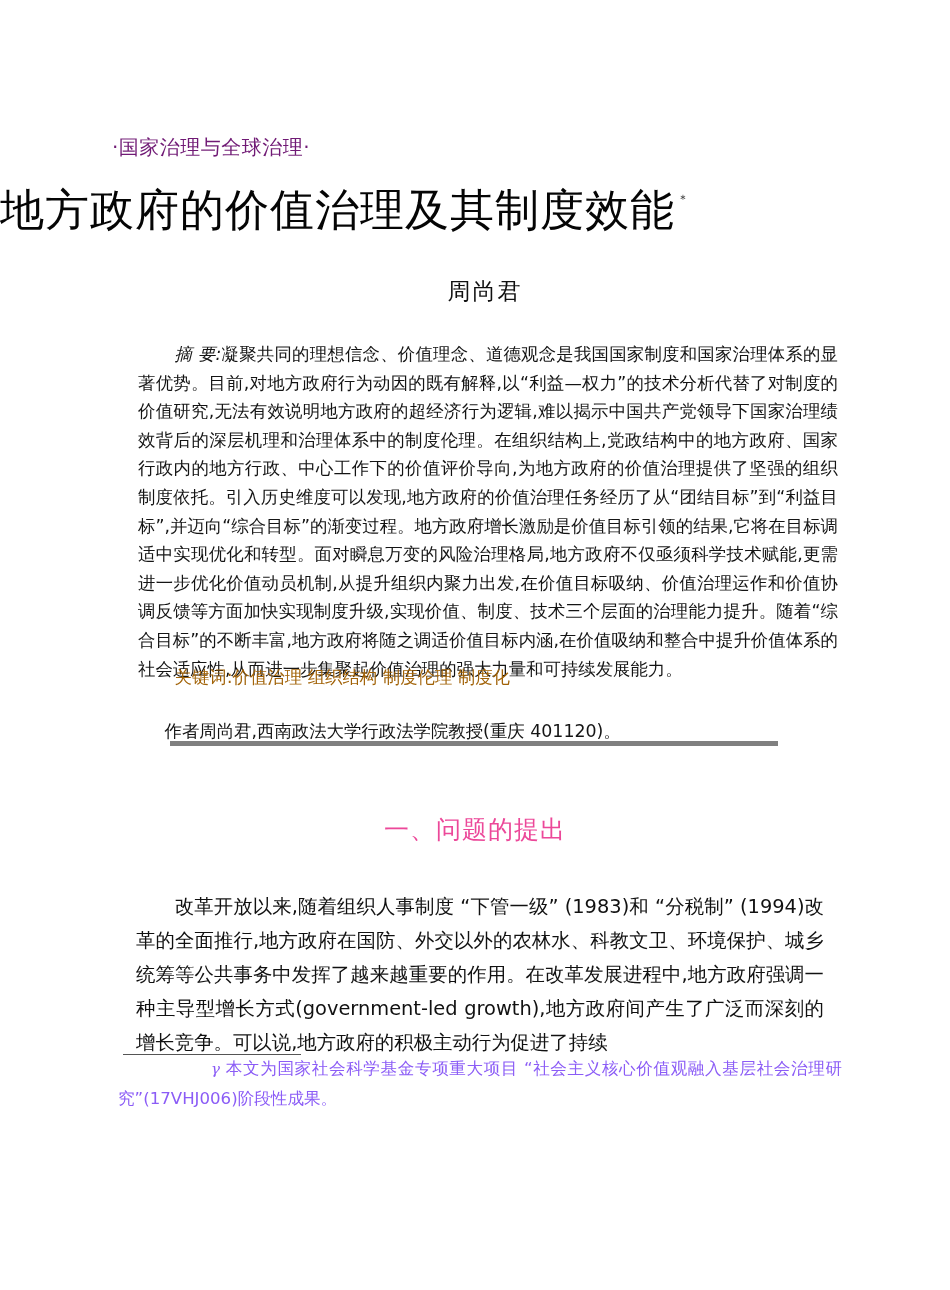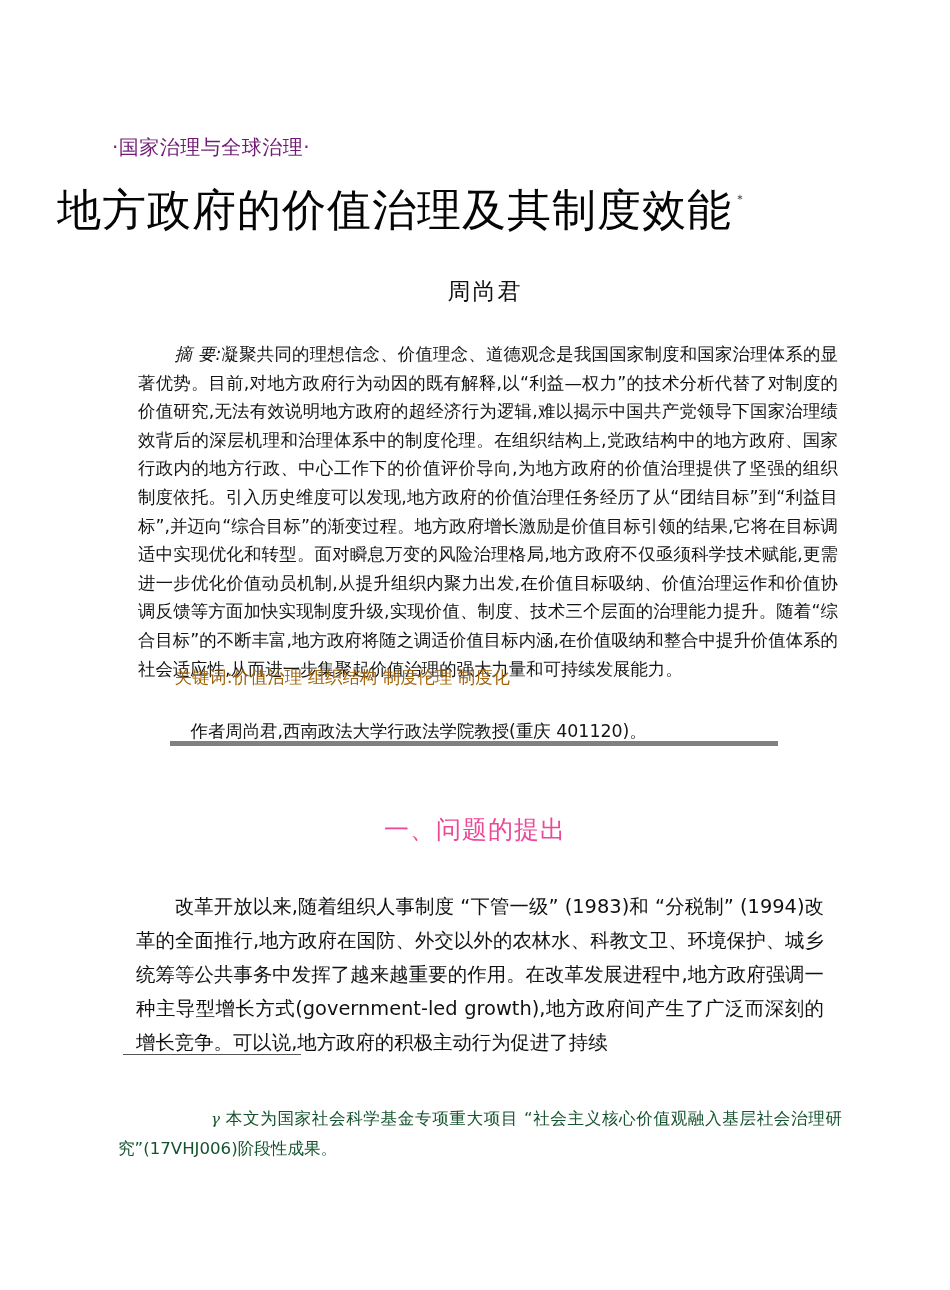--- a/index.html
+++ b/index.html
@@ -29,24 +29,23 @@
     top: 134px;
     font-size: 20px;
     letter-spacing: 0.5px;
     color: #701a75;
     white-space: nowrap;
   }
 
   
   .title-block {
     position: absolute;
-    left: 16px;
+    left: 0;
     top: 186px;
     width: 770px;
-    text-align: center;
   }
   .title-main {
     display: inline-block;
     font-size: 44px;
     line-height: 1.1;
     letter-spacing: 1px;
     color: #050505;
     font-weight: 400;
     position: relative;
   }
@@ -101,21 +100,21 @@
     font-size: 17.4px;
     line-height: 28.6px;
     color: #a16207;
     padding-left: 2.1em;
     box-sizing: border-box;
   }
 
   
   .affiliation {
     position: absolute;
-    left: 154px;
+    left: 128px;
     top: 718px;
     width: 700px;
     font-size: 17.4px;
     line-height: 26px;
     color: #141414;
     padding-left: 2.1em;
     box-sizing: border-box;
   }
   .thick-rule {
     position: absolute;
@@ -160,27 +159,27 @@
     position: absolute;
     left: 123px;
     top: 1054px;
     width: 178px;
     height: 1px;
     background: #555555;
   }
   .footnote {
     position: absolute;
     left: 118px;
-    top: 1104px;
+    top: 1054px;
     width: 724px;
     font-size: 16.6px;
     line-height: 30px;
     text-align: justify;
     text-justify: inter-ideograph;
-    color: #14532d;
+    color: #8b5cf6;
   }
   .footnote p {
     margin: 0;
     text-indent: 0;
   }
   .footnote .fn-indent {
     padding-left: 6.2em;
   }
   .fn-marker {
     font-family: "DejaVu Serif", serif;

